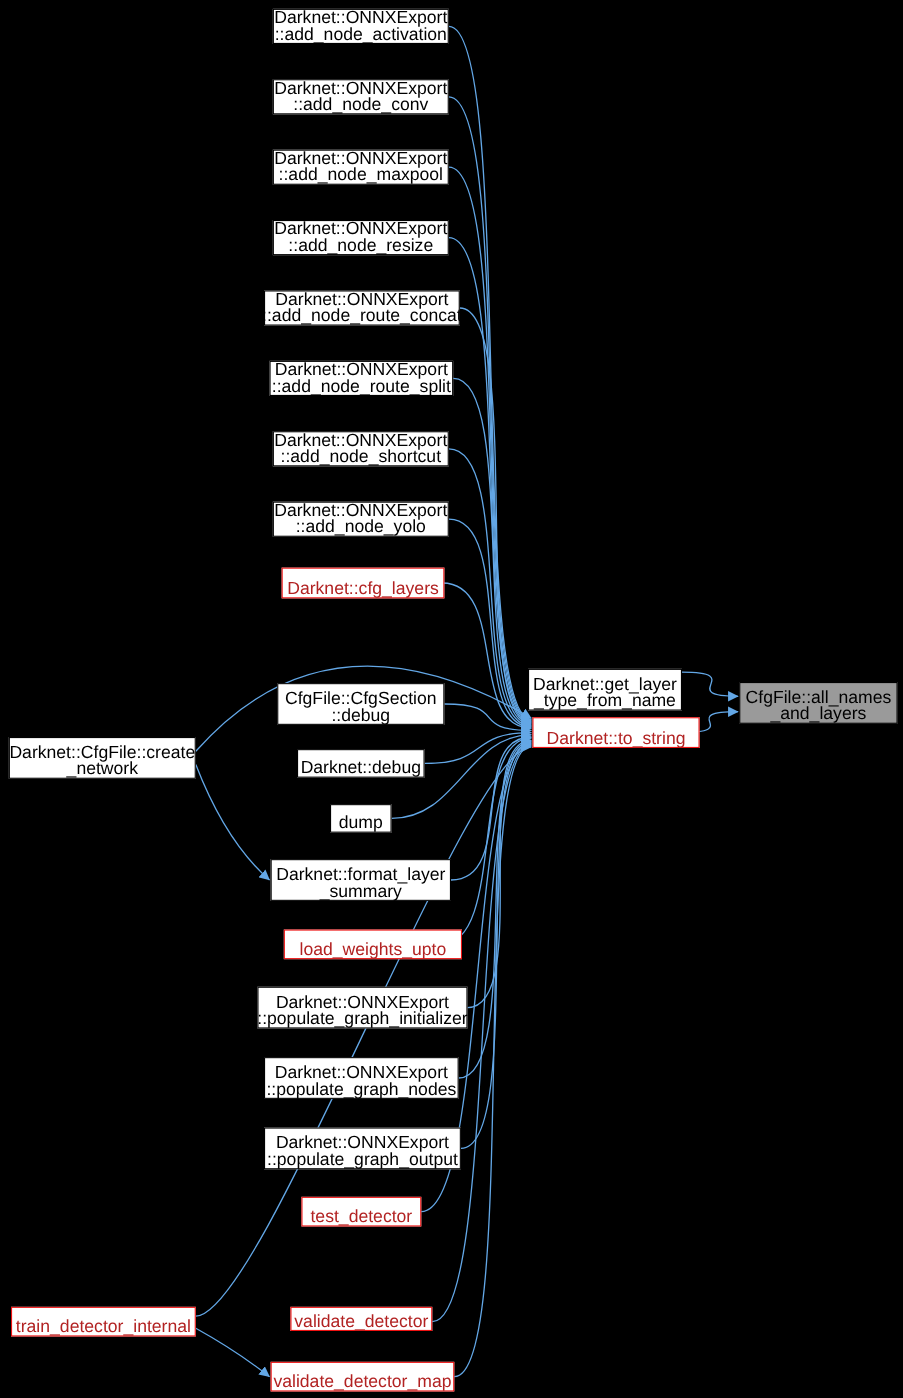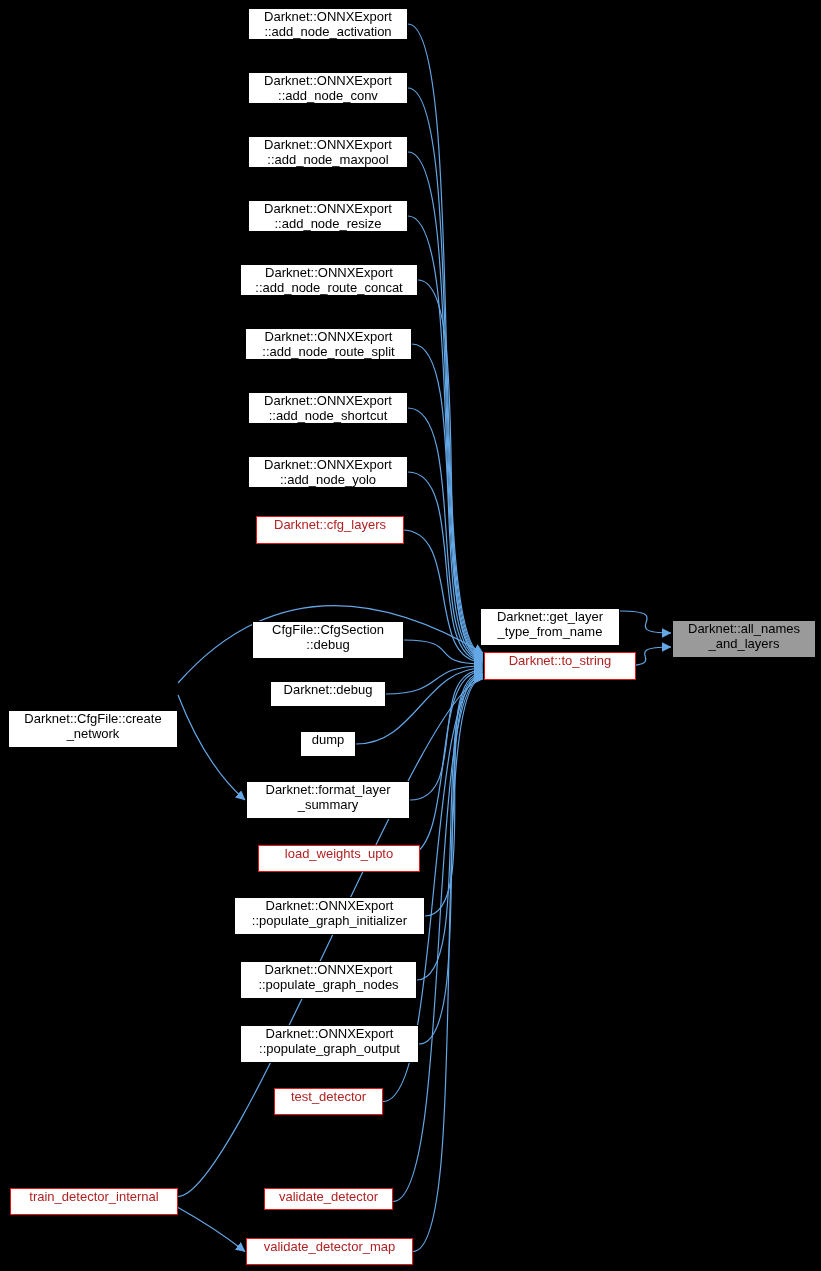--- a/index.html
+++ b/index.html
@@ -19,24 +19,24 @@
   .edge {
     fill: none;
     stroke: var(--c-edge, #63a7e6);
     stroke-width: 1.2;
   }
   #arrowhead path { fill: var(--c-edge, #63a7e6); }
   .node {
     position: absolute;
     box-sizing: border-box;
     display: flex;
-    align-items: flex-start;
+    align-items: flex-end;
     justify-content: center;
     text-align: center;
-    font-size: 13px;
+    font-size: 16px;
     line-height: 15px;
     white-space: pre-line;
     cursor: pointer;
   }
   .node.normal {
     background: var(--c-node_fill, #fff);
     border: 1px solid var(--c-node_border, #000);
     color: var(--c-text, #000);
   }
   .node.red {
@@ -102,36 +102,36 @@
 ::add_node_route_concat</span></div>
       <div class="node normal" style="left: 245px; top: 328px; width: 167px; height: 32px;"><span>Darknet::ONNXExport
 ::add_node_route_split</span></div>
       <div class="node normal" style="left: 248px; top: 392px; width: 160px; height: 32px;"><span>Darknet::ONNXExport
 ::add_node_shortcut</span></div>
       <div class="node normal" style="left: 248px; top: 456px; width: 160px; height: 32px;"><span>Darknet::ONNXExport
 ::add_node_yolo</span></div>
       <div class="node red" style="left: 256px; top: 516px; width: 148px; height: 28px;"><span>Darknet::cfg_layers</span></div>
       <div class="node normal" style="left: 252px; top: 621px; width: 152px; height: 38px;"><span>CfgFile::CfgSection
 ::debug</span></div>
-      <div class="node normal" style="left: 8px; top: 670px; width: 170px; height: 38px; margin-top: 40px;"><span>Darknet::CfgFile::create
+      <div class="node normal" style="left: 8px; top: 670px; width: 170px; height: 38px;"><span>Darknet::CfgFile::create
 _network</span></div>
       <div class="node normal" style="left: 270px; top: 681px; width: 116px; height: 26px;"><span>Darknet::debug</span></div>
       <div class="node normal" style="left: 300px; top: 731px; width: 56px; height: 26px;"><span>dump</span></div>
       <div class="node normal" style="left: 246px; top: 781px; width: 164px; height: 38px;"><span>Darknet::format_layer
 _summary</span></div>
       <div class="node red" style="left: 258px; top: 845px; width: 162px; height: 27px;"><span>load_weights_upto</span></div>
       <div class="node normal" style="left: 234px; top: 897px; width: 191px; height: 38px;"><span>Darknet::ONNXExport
 ::populate_graph_initializer</span></div>
       <div class="node normal" style="left: 240px; top: 961px; width: 177px; height: 38px;"><span>Darknet::ONNXExport
 ::populate_graph_nodes</span></div>
       <div class="node normal" style="left: 240px; top: 1025px; width: 179px; height: 38px;"><span>Darknet::ONNXExport
 ::populate_graph_output</span></div>
       <div class="node red" style="left: 274px; top: 1088px; width: 109px; height: 27px;"><span>test_detector</span></div>
       <div class="node red" style="left: 10px; top: 1188px; width: 168px; height: 27px;"><span>train_detector_internal</span></div>
       <div class="node red" style="left: 264px; top: 1188px; width: 129px; height: 22px;"><span>validate_detector</span></div>
       <div class="node red" style="left: 246px; top: 1238px; width: 167px; height: 27px;"><span>validate_detector_map</span></div>
       <div class="node normal" style="left: 480px; top: 608px; width: 140px; height: 38px;"><span>Darknet::get_layer
 _type_from_name</span></div>
       <div class="node red" style="left: 484px; top: 652px; width: 152px; height: 28px;"><span>Darknet::to_string</span></div>
-      <div class="node gray" style="left: 672px; top: 620px; width: 144px; height: 38px;"><span>Darknet::all_names
+      <div class="node gray" style="left: 672px; top: 620px; width: 144px; height: 38px;"><span>CfgFile::all_names
 _and_layers</span></div>
     </div>
 </div>
 
 </body></html>

